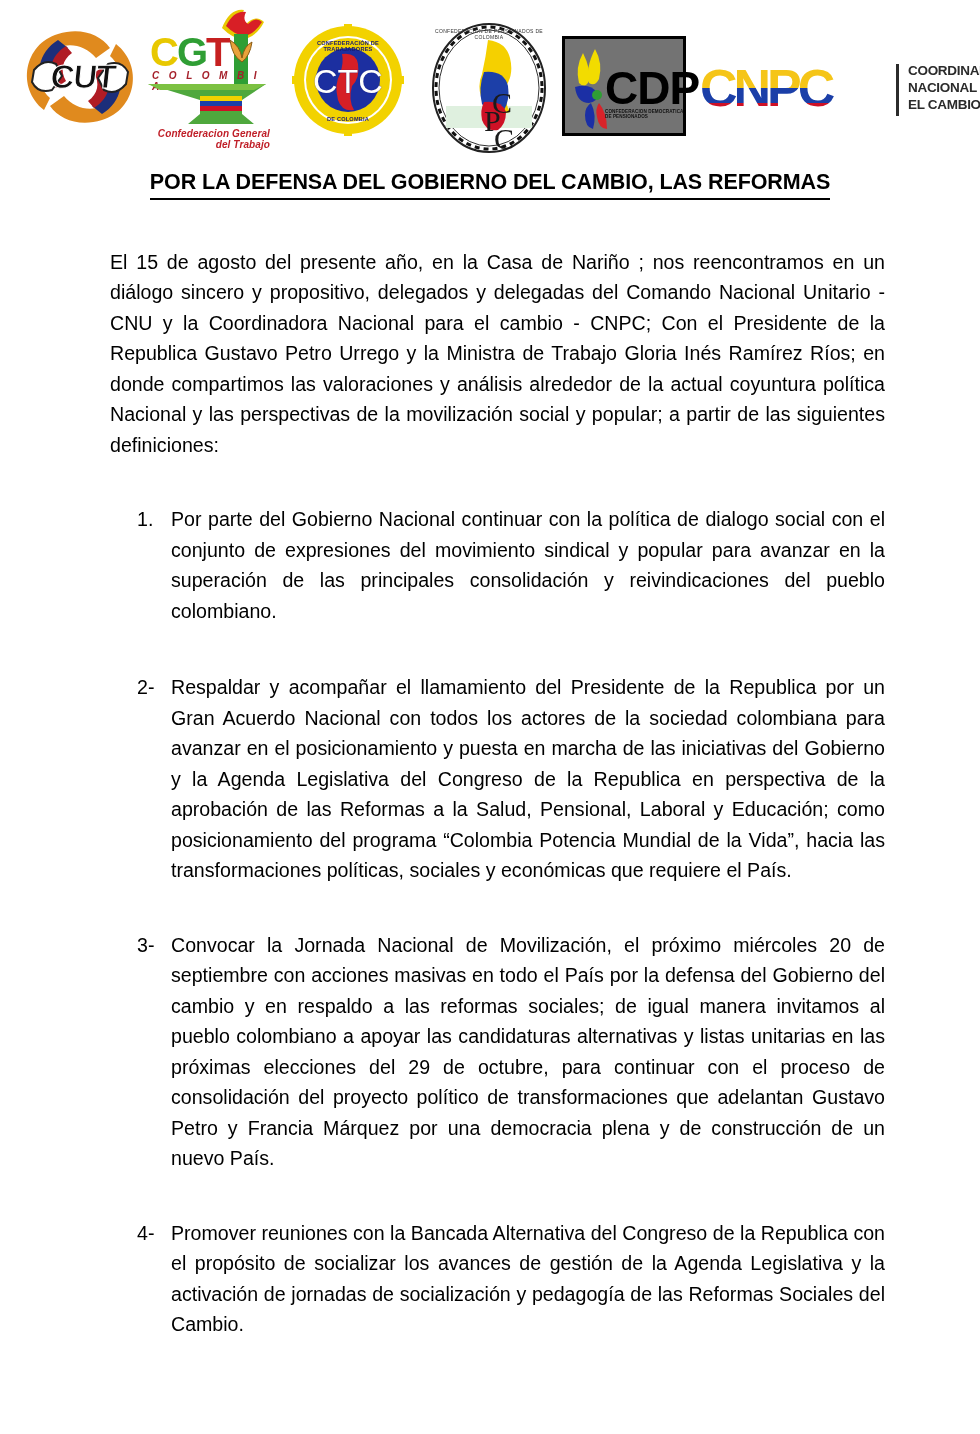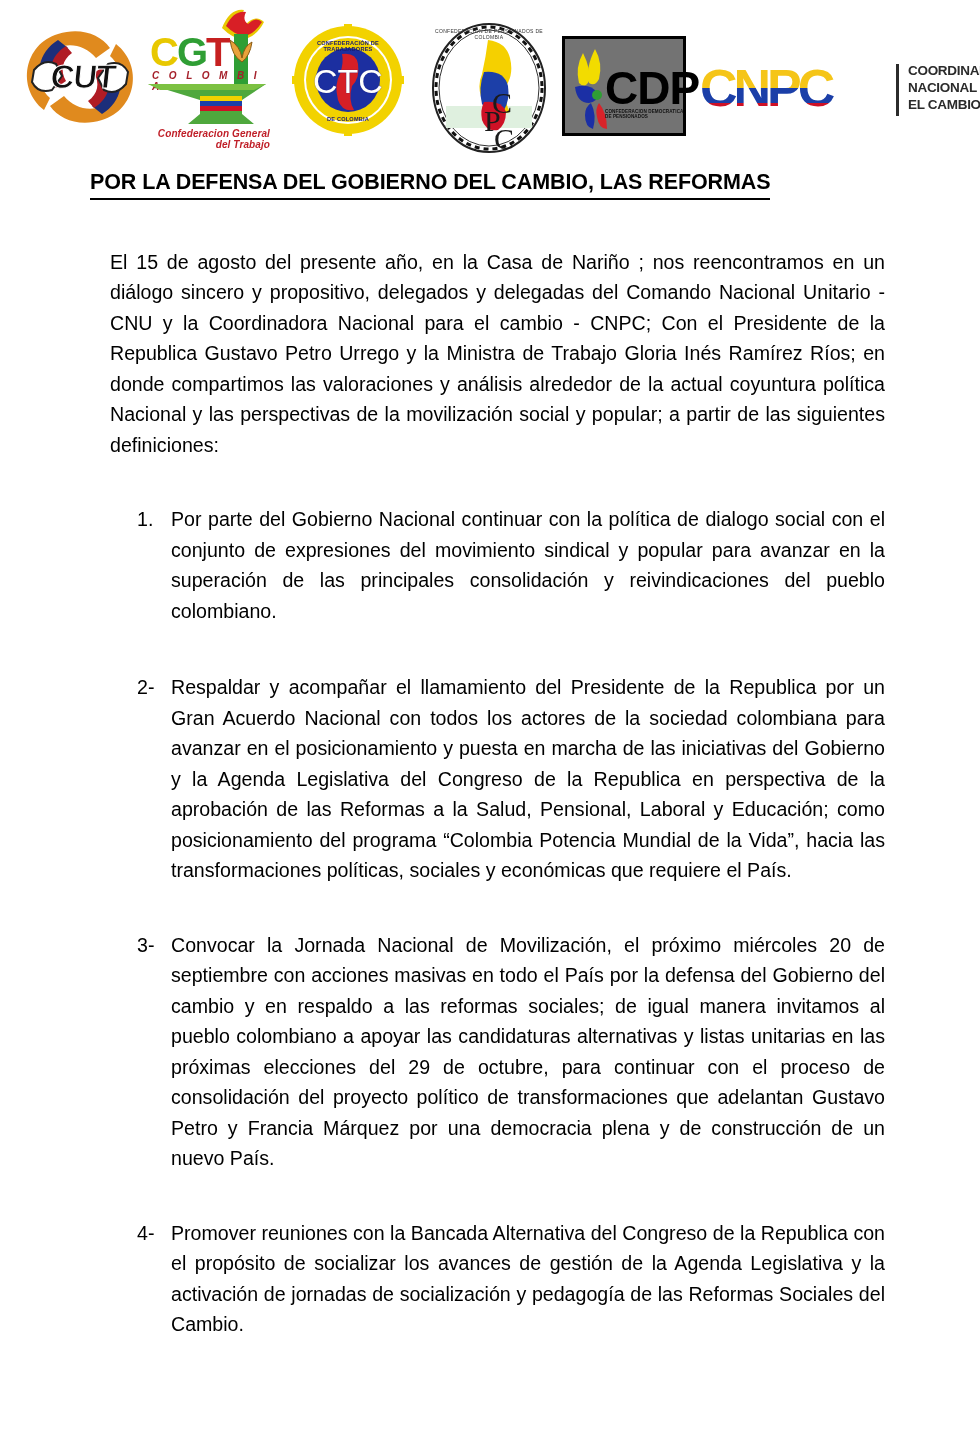--- a/index.html
+++ b/index.html
@@ -131,21 +131,21 @@
 
   
   .doc {
     position: absolute;
     left: 0; top: 168px;
     width: 980px;
   }
   .title {
     margin: 0 auto;
     width: 800px;
-    text-align: left;
+    text-align: center;
     font-size: 21.5px;
     font-weight: bold;
     line-height: 29.5px;
     letter-spacing: -0.1px;
   }
   .title .tline {
     display: inline-block;
     border-bottom: 2.2px solid #000;
     padding-bottom: 0px;
   }

